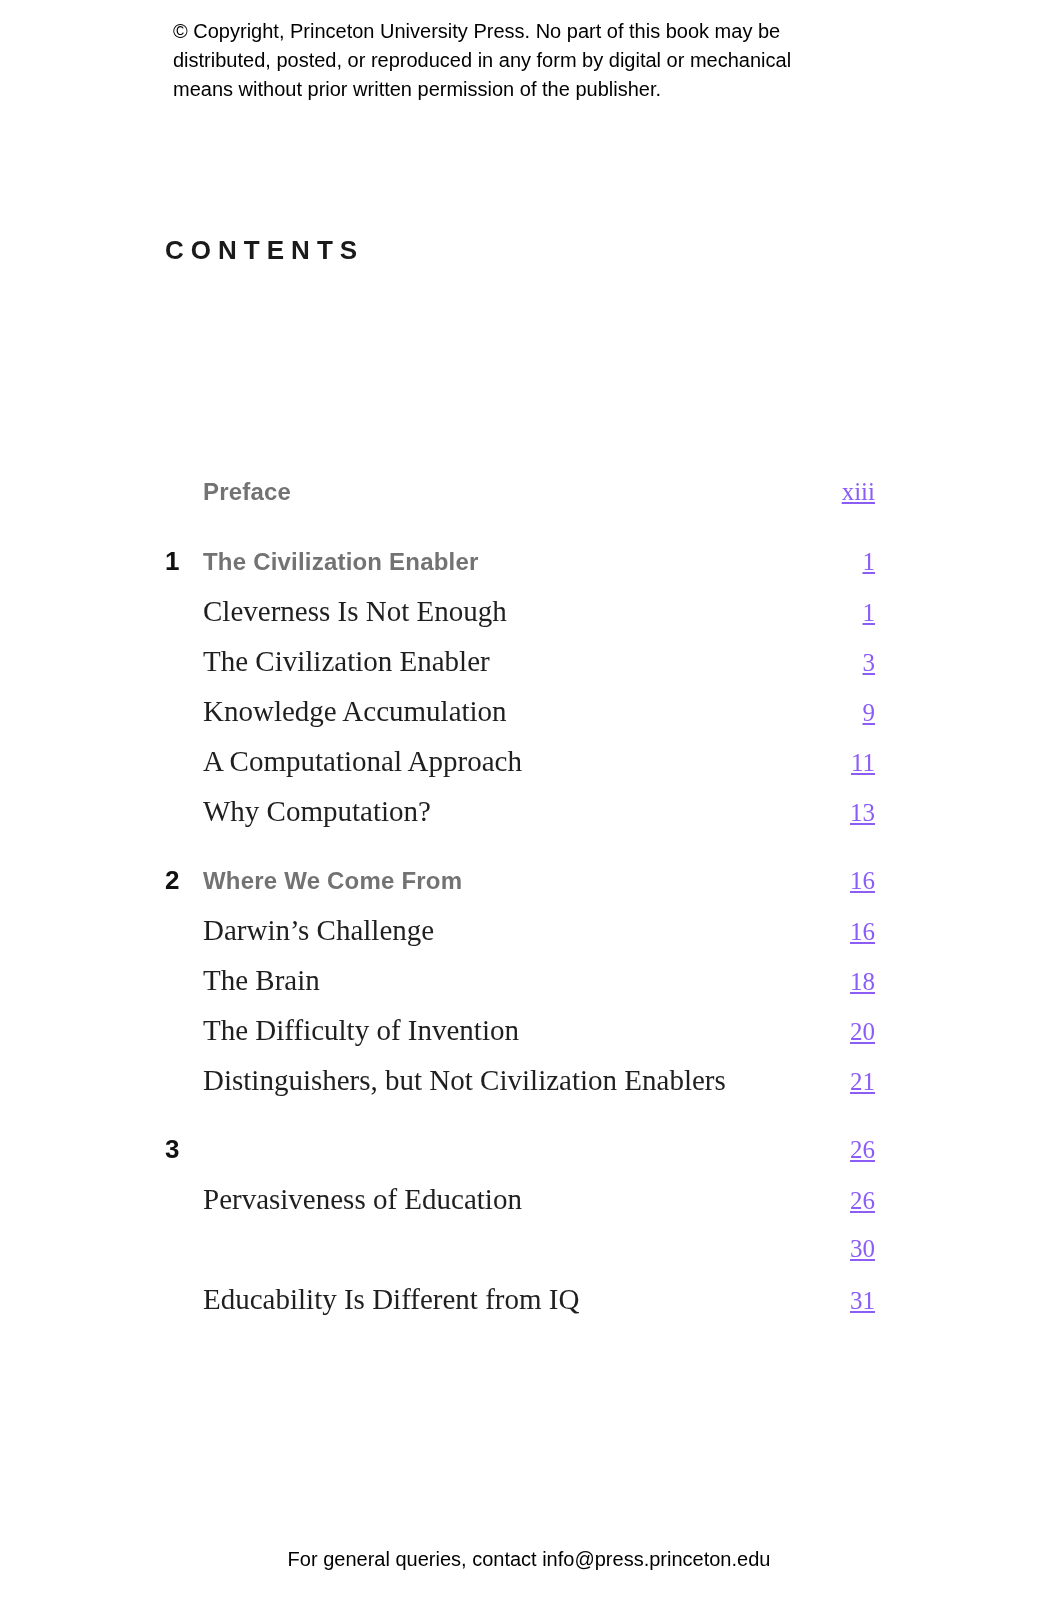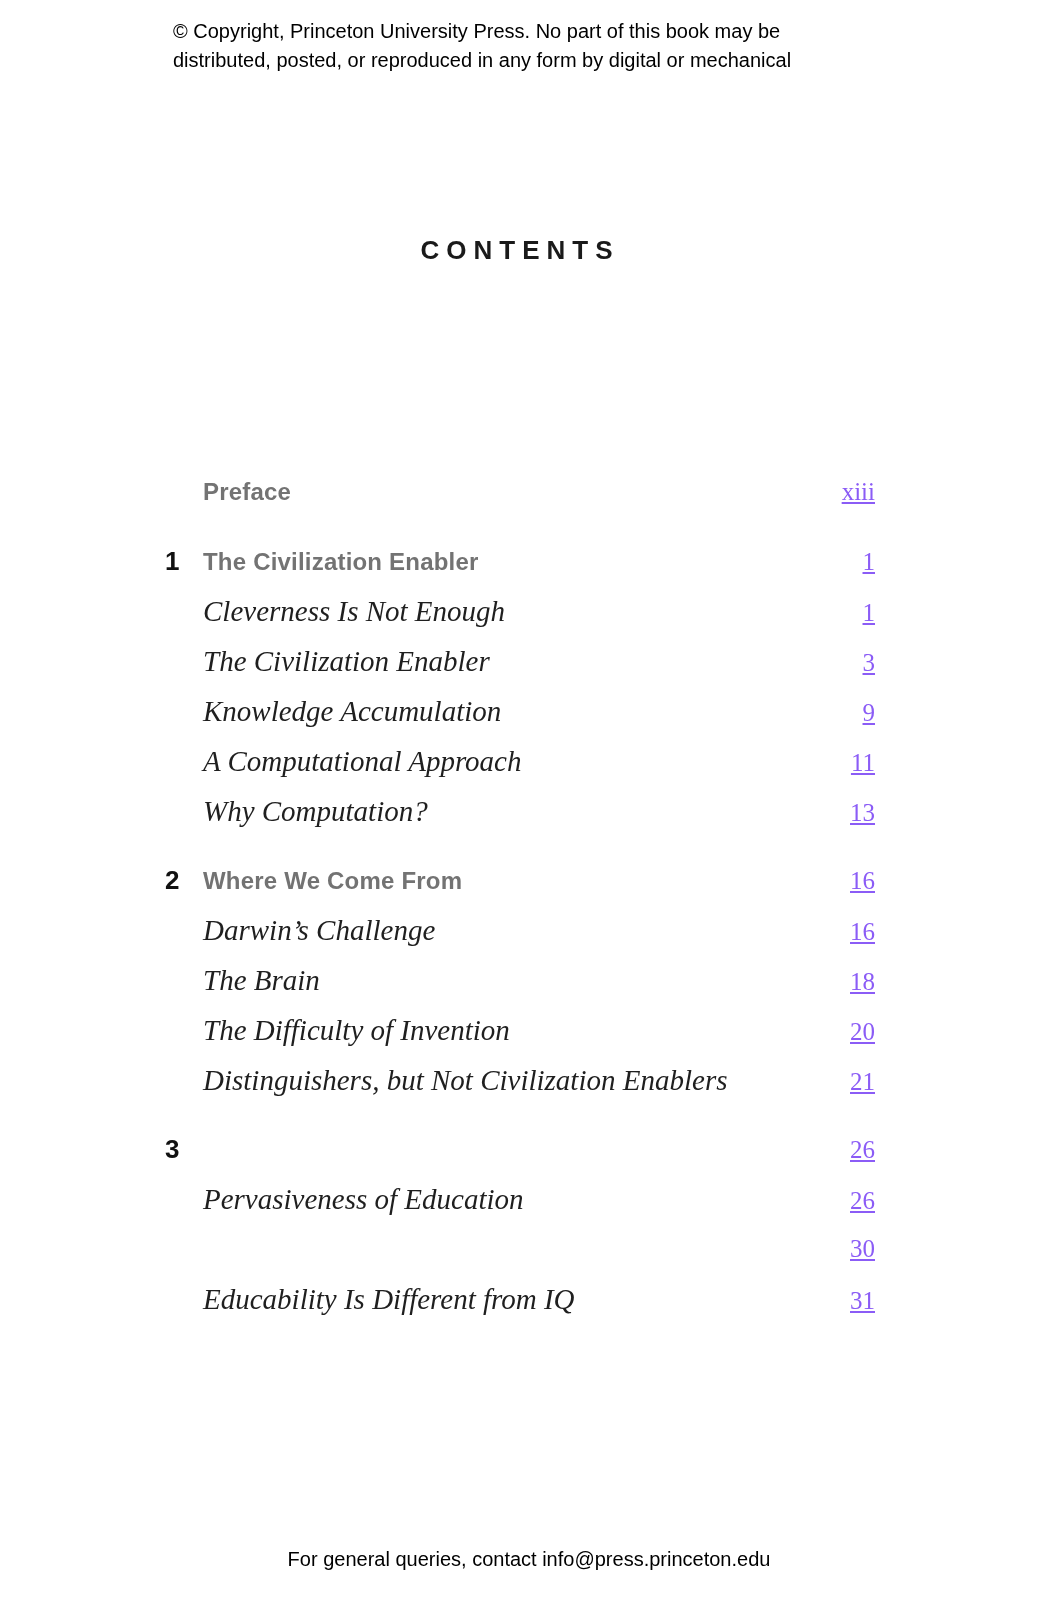--- a/index.html
+++ b/index.html
@@ -20,21 +20,21 @@
     width: 700px;
     font-size: 20px;
     line-height: 29px;
     color: #000000;
   }
   .contents-title {
     position: absolute;
     top: 228px;
     left: 165px;
     width: 710px;
-    text-align: center;
+    text-align: left;
     font-size: 26px;
     font-weight: bold;
     letter-spacing: 0.27em;
     color: #1a1a1a;
   }
   .toc {
     position: absolute;
     top: 460px;
     left: 165px;
     width: 710px;
@@ -57,21 +57,20 @@
   }
   .title-sans {
     font-family: "Liberation Sans", sans-serif;
     font-weight: bold;
     font-size: 24px;
     letter-spacing: 0.2px;
     color: #737373;
   }
   .title-serif {
     font-family: "Liberation Serif", serif;
-    font-style: italic;
     font-size: 29px;
     color: #1f1f1f;
   }
   .pageno {
     margin-left: auto;
     font-family: "Liberation Serif", serif;
     font-size: 25px;
     color: #8b5cf6;
     text-decoration: underline;
   }
@@ -86,20 +85,21 @@
   }
 </style>
 </head>
 <body>
 
 <div class="page">
 
   <div class="copyright">
     <div>© Copyright, Princeton University Press. No part of this book may be</div>
     <div>distributed, posted, or reproduced in any form by digital or mechanical</div>
+    <div>means without prior written permission of the publisher.</div>
   </div>
 
   <div class="contents-title">CONTENTS</div>
 
   <div class="toc" id="toc-list">
       <div class="toc-row front">
         <span class="num"></span>
         <span class="title-sans">Preface</span>
         <span class="pageno">xiii</span>
       </div>

